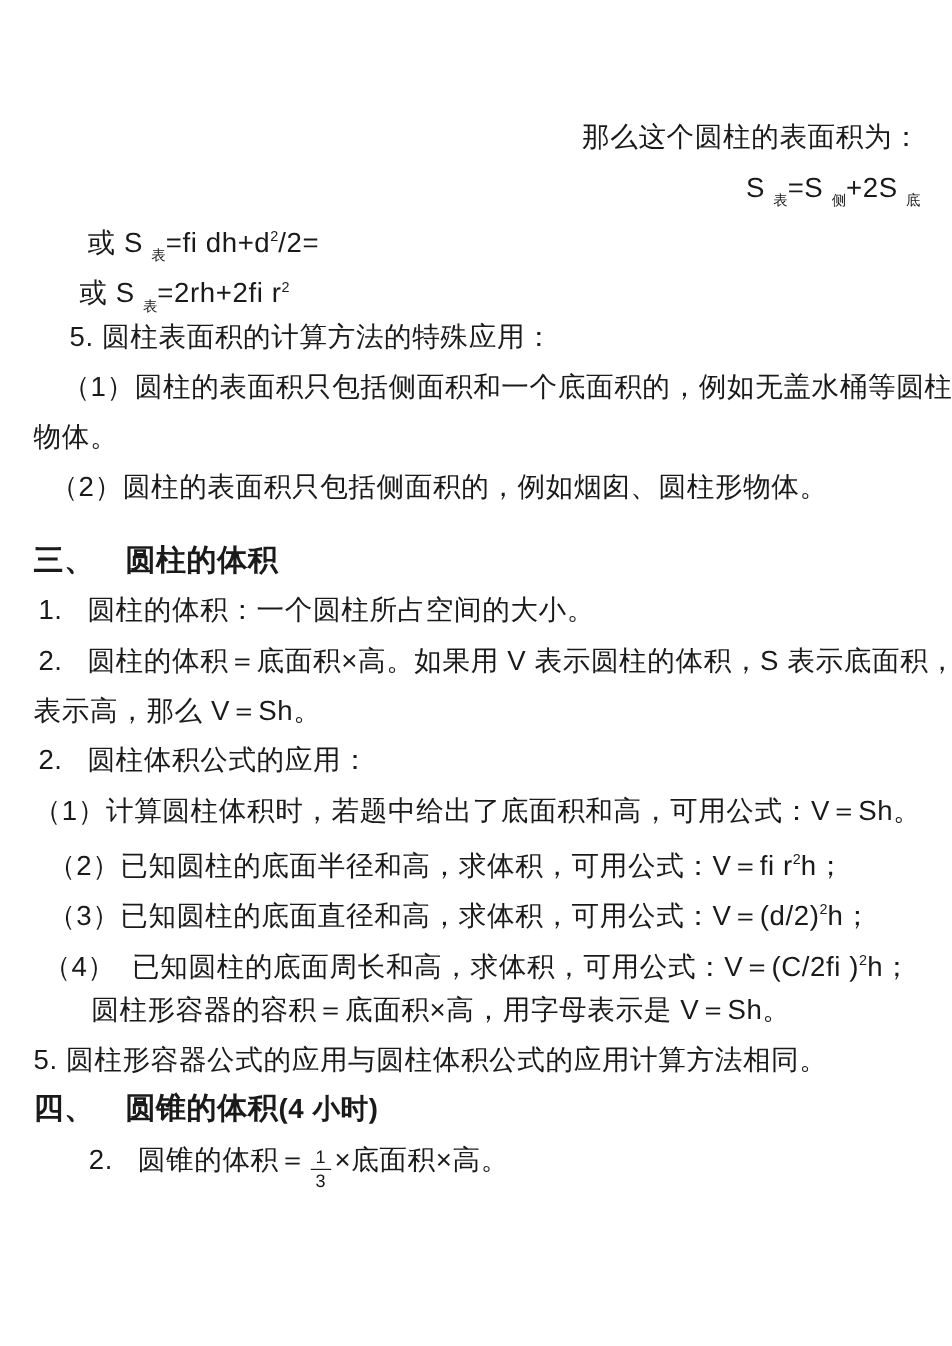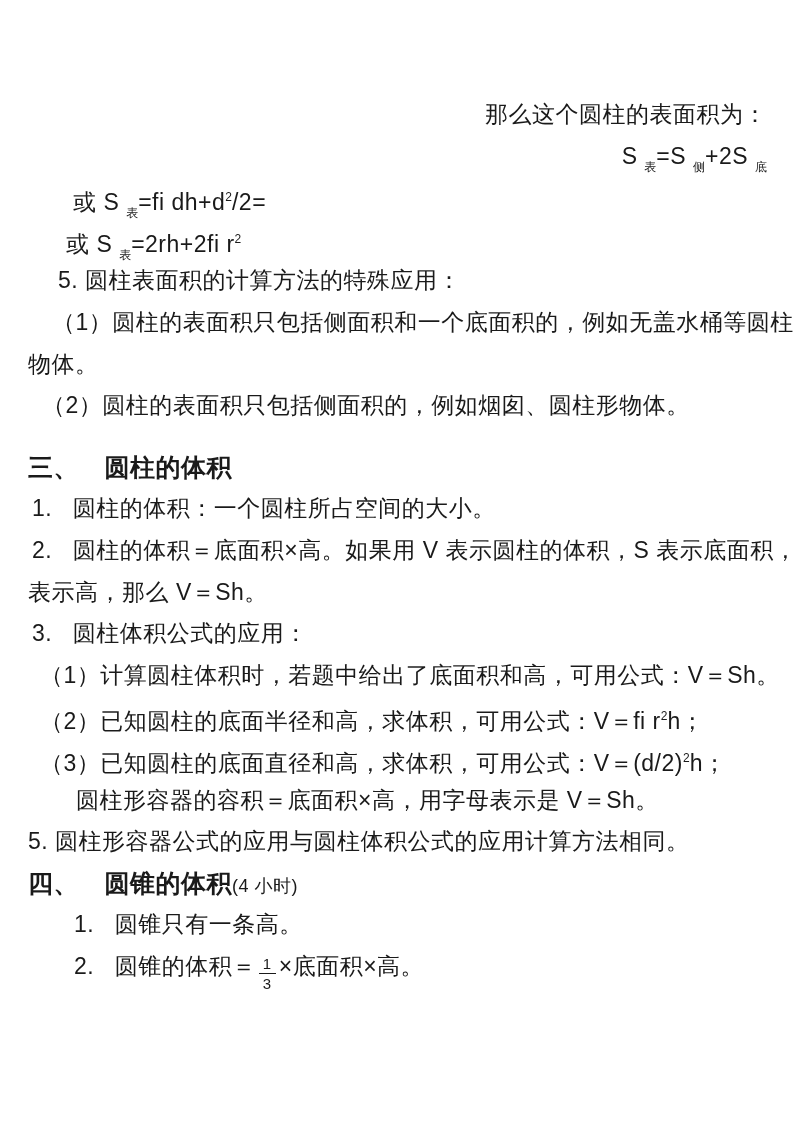--- a/index.html
+++ b/index.html
@@ -28,22 +28,22 @@
     line-height: 41.6px;
     font-size: 23px;
     white-space: pre;
     letter-spacing: 0.5px;
   }
   .line.heading {
     font-weight: bold;
     font-size: 25px;
   }
   .line .plain {
-    font-weight: normal;
-    font-size: 18px;
+    font-weight: bold;
+    font-size: 23px;
   }
   .sub {
     font-size: 12px;
     vertical-align: -7px;
     letter-spacing: 0;
   }
   .sup {
     font-size: 12px;
     vertical-align: 9px;
     letter-spacing: 0;
@@ -75,22 +75,22 @@
     <div class="line" style="margin-left: 45px;"><span>或 S </span><span class="sub">表</span><span>=fi dh+d</span><span class="sup">2</span><span>/2=</span></div>
     <div class="line" style="margin-left: 38px;"><span>或 S </span><span class="sub">表</span><span>=2rh+2fi r</span><span class="sup">2</span></div>
     <div class="line" style="margin-left: 30px;"><span>5. 圆柱表面积的计算方法的特殊应用：</span></div>
     <div class="line" style="margin-left: 24px;"><span>（1）圆柱的表面积只包括侧面积和一个底面积的，例如无盖水桶等圆柱形</span></div>
     <div class="line" style="margin-left: 0px;"><span>物体。</span></div>
     <div class="line" style="margin-left: 14px;"><span>（2）圆柱的表面积只包括侧面积的，例如烟囱、圆柱形物体。</span></div>
     <div class="line heading" style="margin-left: 0px; margin-top: 20px;"><span>三、　圆柱的体积</span></div>
     <div class="line" style="margin-left: 4px;"><span>1.   圆柱的体积：一个圆柱所占空间的大小。</span></div>
     <div class="line" style="margin-left: 4px;"><span>2.   圆柱的体积＝底面积×高。如果用 V 表示圆柱的体积，S 表示底面积，h</span></div>
     <div class="line" style="margin-left: 0px;"><span>表示高，那么 V＝Sh。</span></div>
-    <div class="line" style="margin-left: 4px;"><span>3.   圆柱体积公式的应用：</span></div>
-    <div class="line" style="margin-left: 12px;"><span>（1）计算圆柱体积时，若题中给出了底面积和高，可用公式：V＝Sh。</span></div>
+    <div class="line" style="margin-left: 4px;"><span>2.   圆柱体积公式的应用：</span></div>
+    <div class="line" style="margin-left: 0;"><span>（1）计算圆柱体积时，若题中给出了底面积和高，可用公式：V＝Sh。</span></div>
     <div class="line" style="margin-left: 12px;"><span>（2）已知圆柱的底面半径和高，求体积，可用公式：V＝fi r</span><span class="sup">2</span><span>h；</span></div>
     <div class="line" style="margin-left: 12px;"><span>（3）已知圆柱的底面直径和高，求体积，可用公式：V＝(d/2)</span><span class="sup">2</span><span>h；</span></div>
+    <div class="line" style="margin-left: 8px;"><span>（4）  已知圆柱的底面周长和高，求体积，可用公式：V＝(C/2fi )</span><span class="sup">2</span><span>h；</span></div>
     <div class="line" style="margin-left: 48px;"><span>圆柱形容器的容积＝底面积×高，用字母表示是 V＝Sh。</span></div>
     <div class="line" style="margin-left: 0px;"><span>5. 圆柱形容器公式的应用与圆柱体积公式的应用计算方法相同。</span></div>
     <div class="line heading" style="margin-left: 0px;"><span>四、　圆锥的体积</span><span class="plain">(4 小时)</span></div>
-    <div class="line" style="margin-left: 46px;"><span>1.   圆锥只有一条高。</span></div>
     <div class="line" style="margin-left: 46px;"><span>2.   圆锥的体积＝</span><span class="frac"><span class="num">1</span><span class="den">3</span></span><span>×底面积×高。</span></div>
   </div>
 
 </body></html>

